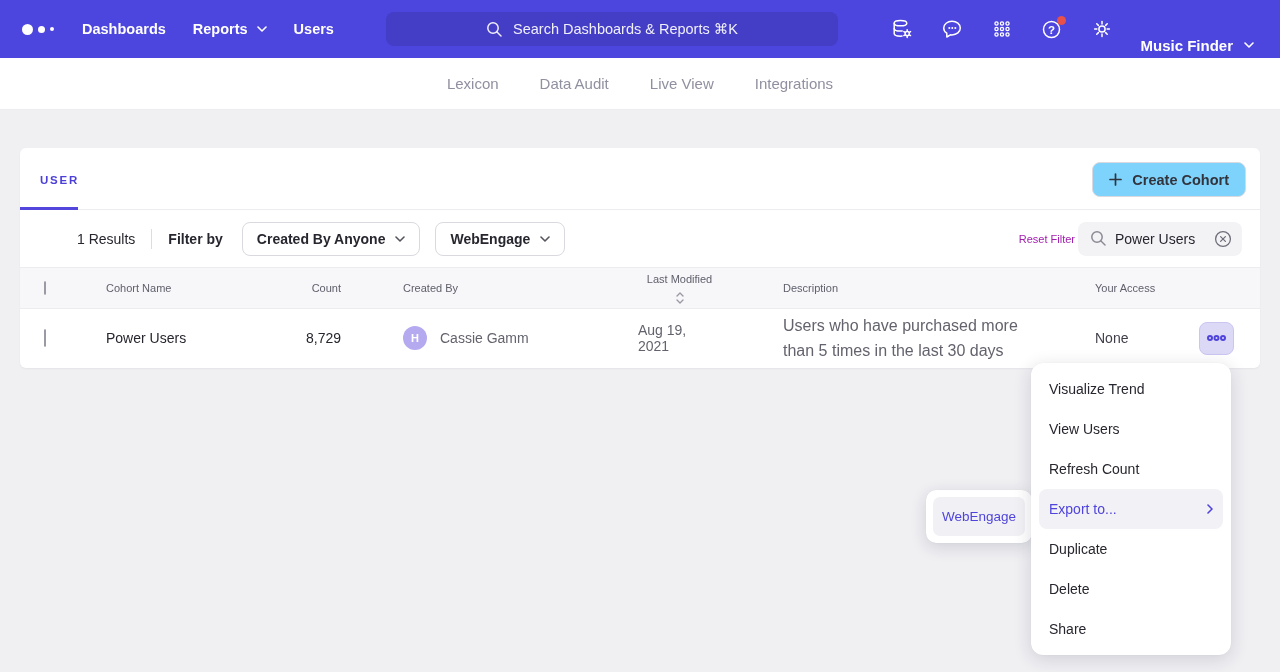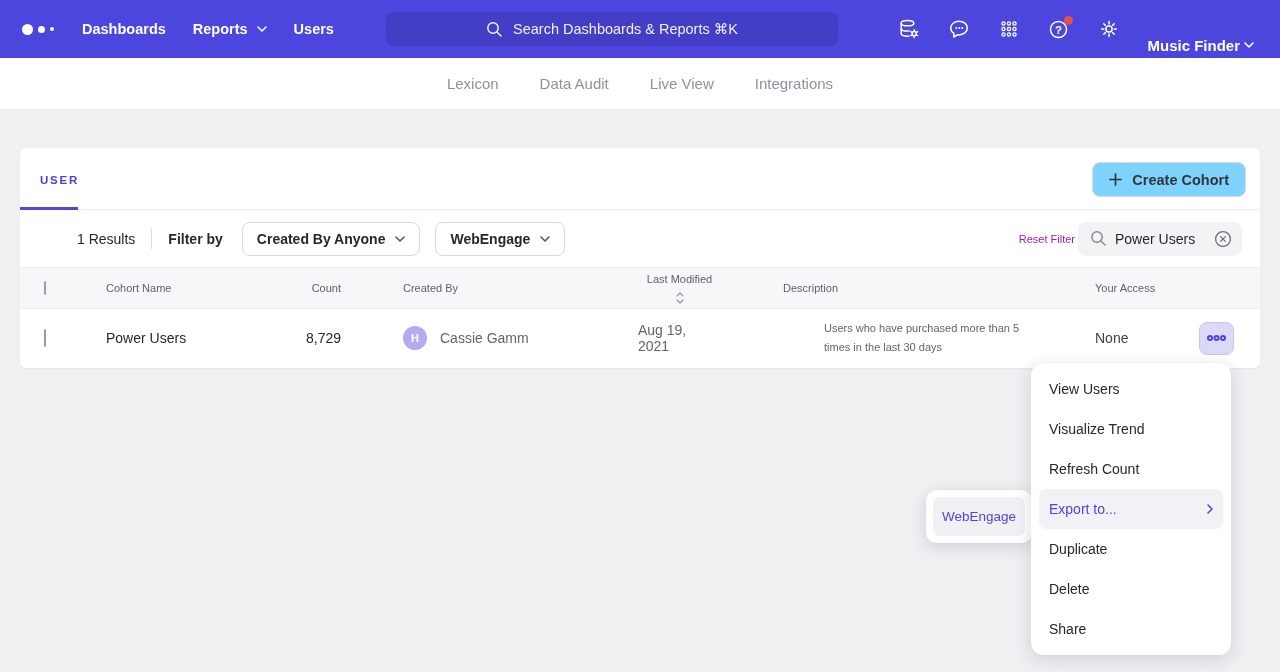--- a/index.html
+++ b/index.html
@@ -18,21 +18,21 @@
   .logo i { display:block; border-radius:50%; background:#fff; }
   .logo .d1 { width:11px; height:11px; } .logo .d2 { width:7px; height:7px; } .logo .d3 { width:4px; height:4px; }
   .nav-items { display:flex; align-items:center; gap:27px; margin-left:28px; }
   .nav-item { display:flex; align-items:center; gap:9px; font-size:14.5px; font-weight:600; cursor:pointer; }
   .nav-search { position:absolute; left:386px; top:12px; width:452px; height:34px; background:#443dc6;
     border-radius:8px; display:flex; align-items:center; justify-content:center; gap:10px; cursor:text; }
   .nav-search span { font-size:14.5px; color:rgba(255,255,255,.92); }
   .nav-right { position:absolute; right:0; top:0; height:58px; display:flex; align-items:center; gap:26px; padding-right:26px; }
   .util-icon { position:relative; width:24px; height:24px; cursor:pointer; }
   .badge-dot { position:absolute; top:-1px; right:-2px; width:9px; height:9px; border-radius:50%; background:#e8504a; }
-  .project { display:flex; align-items:center; gap:4px; font-size:15px; font-weight:700; cursor:pointer;margin-top:32px; }
+  .project { display:flex; align-items:center; gap:11px; font-size:15px; font-weight:700; cursor:pointer;margin-top:32px; }
 
   
   .subnav { height:52px; background:#fff; display:flex; justify-content:center; gap:17px; border-bottom:1px solid #ececf0; }
   .tab { position:relative; height:100%; display:flex; align-items:center; padding:0 12px; font-size:15px; color:#9090a0; cursor:pointer; }
   .tab.active { color:#1c1c22; font-weight:600; }
   .tab.active::after { content:""; position:absolute; left:0; right:0; bottom:0; height:4px; background:#5246dd; }
 
   
   .panel { position:absolute; left:20px; top:148px; width:1240px; height:220px; background:#fff; border-radius:6px;
     box-shadow:0 1px 2px rgba(20,20,40,.05); }
@@ -66,21 +66,21 @@
   .col-count { width:85px; text-align:right; }
   .col-created { width:235px; padding-left:62px; display:flex; align-items:center; }
   .col-modified { width:145px; padding-left:62px; display:flex; align-items:center; gap:7px;flex-direction:column; }
   .col-desc { width:312px; padding-left:62px; }
   .col-access { flex:1; padding-left:62px; padding-right:26px; display:flex; align-items:center; justify-content:space-between; }
   .thead .col-created, .thead .col-modified, .thead .col-desc, .thead .col-access { color:#60606c; }
   .checkbox { width:18px; height:18px; border:1.5px solid #9a9aa5; border-radius:3px; background:#fff; cursor:pointer; }
   .avatar { width:24px; height:24px; border-radius:50%; background:#b5aaef; color:#fff; font-size:11px; font-weight:700;
     display:flex; align-items:center; justify-content:center; margin-right:13px; }
   .created-name, .modified-val, .desc-text { color:#63636d; }
-  .desc-text { font-size:11px; line-height:19px; max-width:252px;margin-left:41px; }
+  .desc-text { font-size:16px; line-height:25px; max-width:252px; }
   .access-val { color:#3f3f49; }
   .ooo-btn { width:35px; height:33px; background:#dcd9f6; border:1px solid #cbc5f2; border-radius:8px;
     display:flex; align-items:center; justify-content:center; cursor:pointer; }
 
   
   .context-menu { position:absolute; left:1031px; top:363px; width:200px; background:#fff; border-radius:12px;
     padding:6px 8px; box-shadow:0 4px 18px rgba(30,30,70,.16), 0 0 1px rgba(0,0,0,.1); z-index:30; }
   .menu-item { height:40px; display:flex; align-items:center; justify-content:space-between; padding:0 10px;
     border-radius:8px; font-size:14px; color:#26262e; cursor:pointer; }
   .menu-item.highlighted { background:#f2f2f6; color:#4f44db; }
@@ -334,24 +334,24 @@
             <circle cx="9.5" cy="4" r="2"></circle>
             <circle cx="16" cy="4" r="2"></circle>
         </svg>
       </span>
     </div>
   </div>
 </section>
 
 <div class="context-menu">
   <div class="menu-item">
+    <span>Visualize Trend</span>
+  </div>
+  <div class="menu-item">
     <span>View Users</span>
-  </div>
-  <div class="menu-item">
-    <span>Visualize Trend</span>
   </div>
   <div class="menu-item">
     <span>Refresh Count</span>
   </div>
   <div class="menu-item highlighted">
     <span>Export to...</span>
     <span>
       <svg width="6" height="10" viewBox="0 0 6 10">
           <polyline points="1,1 5,5 1,9" fill="none" stroke="#4f44db" stroke-width="1.6" stroke-linecap="round" stroke-linejoin="round"></polyline>
         </svg>

